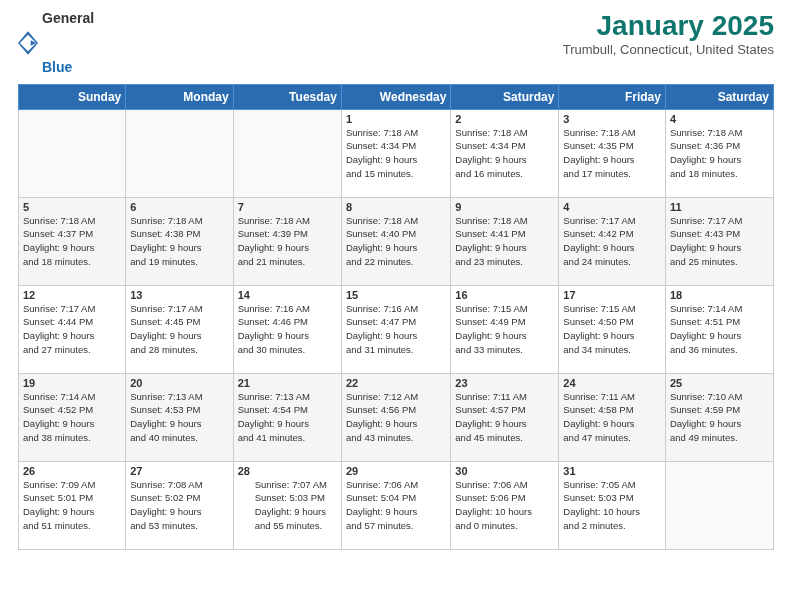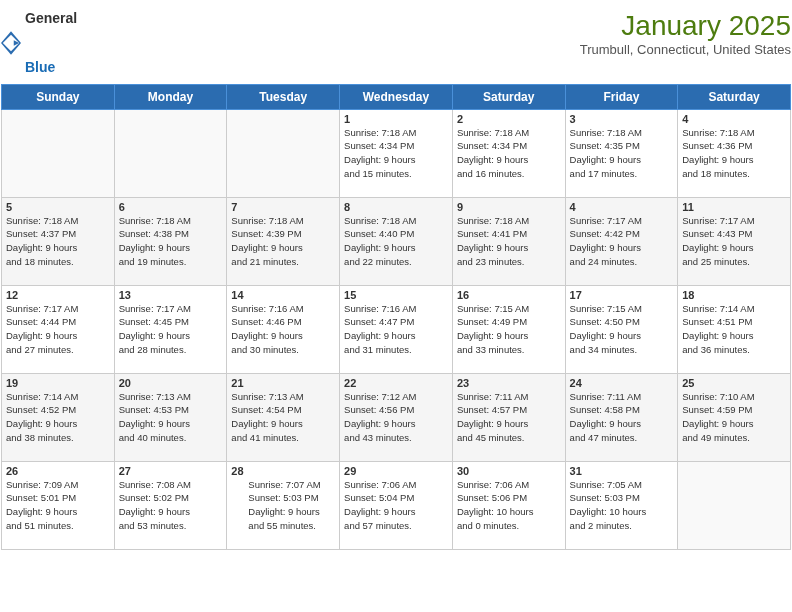--- a/index.html
+++ b/index.html
@@ -6,21 +6,21 @@
     body {
       width: 792px;
       height: 612px;
       font-family: Arial, sans-serif;
       background: #fff;
       overflow: hidden;
     }
     .page {
       width: 792px;
       height: 612px;
-      padding: 10px 1px;
+      padding: 10px 18px;
     }
     .header {
       display: flex;
       justify-content: space-between;
       align-items: flex-start;
       margin-bottom: 8px;
     }
     .logo {
       display: flex;
       align-items: center;
@@ -35,39 +35,39 @@
     .logo-blue { color: #1a6cb5; margin-top: 32px; }
     .logo-icon {
       width: 20px;
       height: 24px;
     }
     .title-block {
       text-align: right;
     }
     .month-title {
       font-size: 28px;
-      font-weight: normal;
-      color: #4d7c0f;
+      font-weight: bold;
+      color: #0f766e;
     }
     .location {
       font-size: 13px;
       color: #555;
     }
     .calendar {
       width: 100%;
       border-collapse: collapse;
       border: 1px solid #ccc;
     }
     .calendar th {
       background-color: #2b6cb0;
       color: #fff;
       font-size: 12px;
       font-weight: bold;
       padding: 5px 4px;
-      text-align: center;
+      text-align: right;
       border: 1px solid #4a90d9;
     }
     .calendar td {
       vertical-align: top;
       border: 1px solid #ccc;
       padding: 3px 4px;
       font-size: 9.5px;
       color: #333;
       width: 113px;
       height: 88px;

